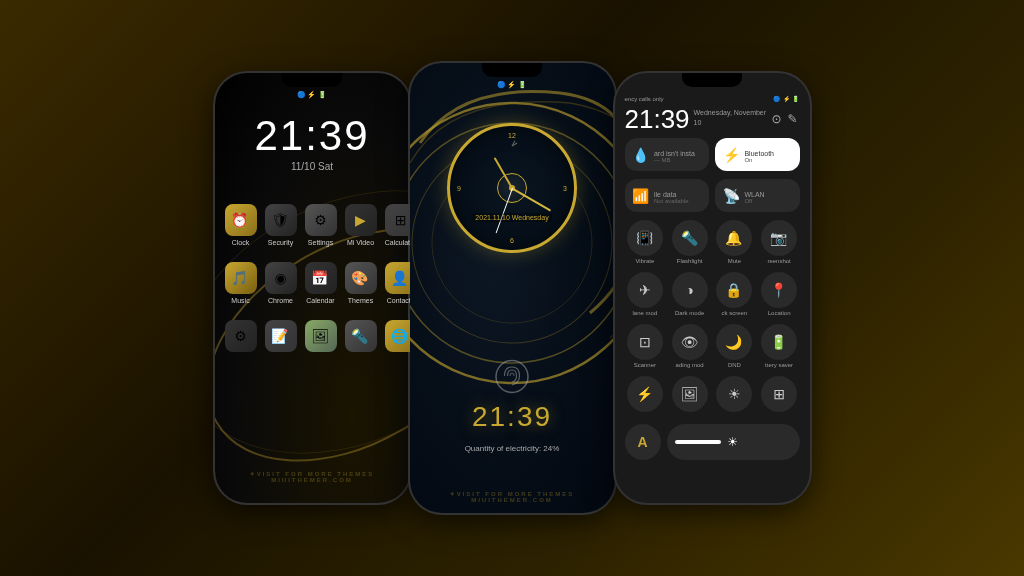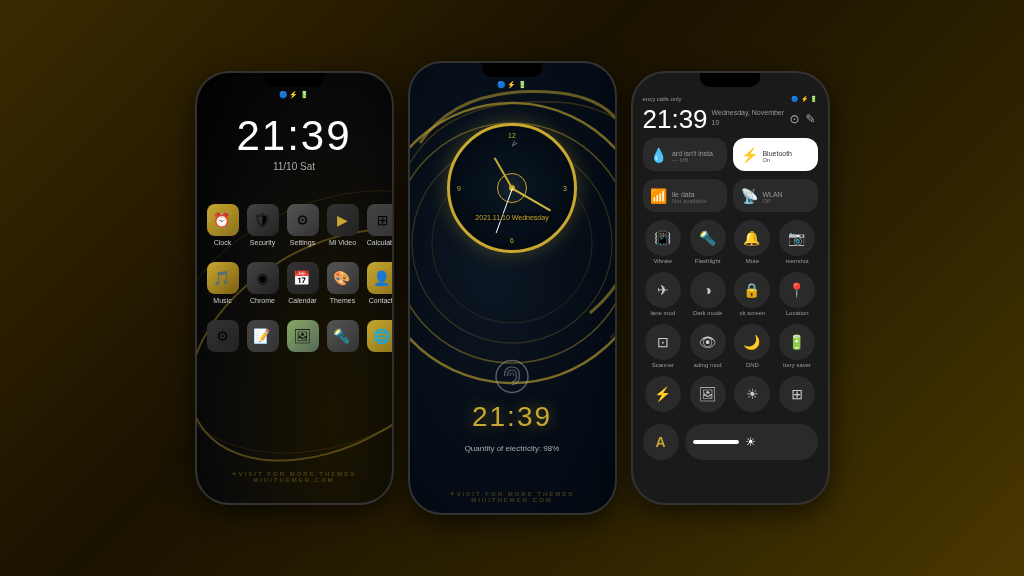--- a/index.html
+++ b/index.html
@@ -11,21 +11,20 @@
       align-items: center;
       justify-content: center;
       font-family: Arial, sans-serif;
       overflow: hidden;
     }
 
     .phones-container {
       display: flex;
       align-items: center;
       justify-content: center;
-      gap: 18px;
       width: 100%;
       height: 100%;
       padding: 20px;
     }
 
     
     .phone {
       position: relative;
       border-radius: 32px;
       background: #111;
@@ -621,21 +620,21 @@
           <svg width="35" height="35" viewBox="0 0 35 35" opacity="0.5">
             <circle cx="17.5" cy="17.5" r="16" fill="none" stroke="#aaa" stroke-width="1.5"></circle>
             <path d="M10,17 Q10,8 17.5,8 Q25,8 25,17 Q25,24 17.5,26" fill="none" stroke="#aaa" stroke-width="1.2"></path>
             <path d="M13,17 Q13,11 17.5,11 Q22,11 22,17 Q22,22 17.5,23" fill="none" stroke="#aaa" stroke-width="1.2"></path>
             <path d="M15.5,17 Q15.5,14 17.5,14 Q19.5,14 19.5,17" fill="none" stroke="#aaa" stroke-width="1"></path>
           </svg>
         </div>
 
         <div class="phone2-digital-time">21:39</div>
 
-        <div class="phone2-battery">Quantity of electricity:  98%</div>
+        <div class="phone2-battery">Quantity of electricity:  24%</div>
 
         <div class="watermark" style="bottom:10px;">✦VISIT FOR MORE THEMES MIUITHEMER.COM</div>
       </div>
     </div>
   </div>
 
   <div class="phone phone-3">
     <div class="phone-screen">
       <div class="phone3-bg">
         <div class="notch"></div>

